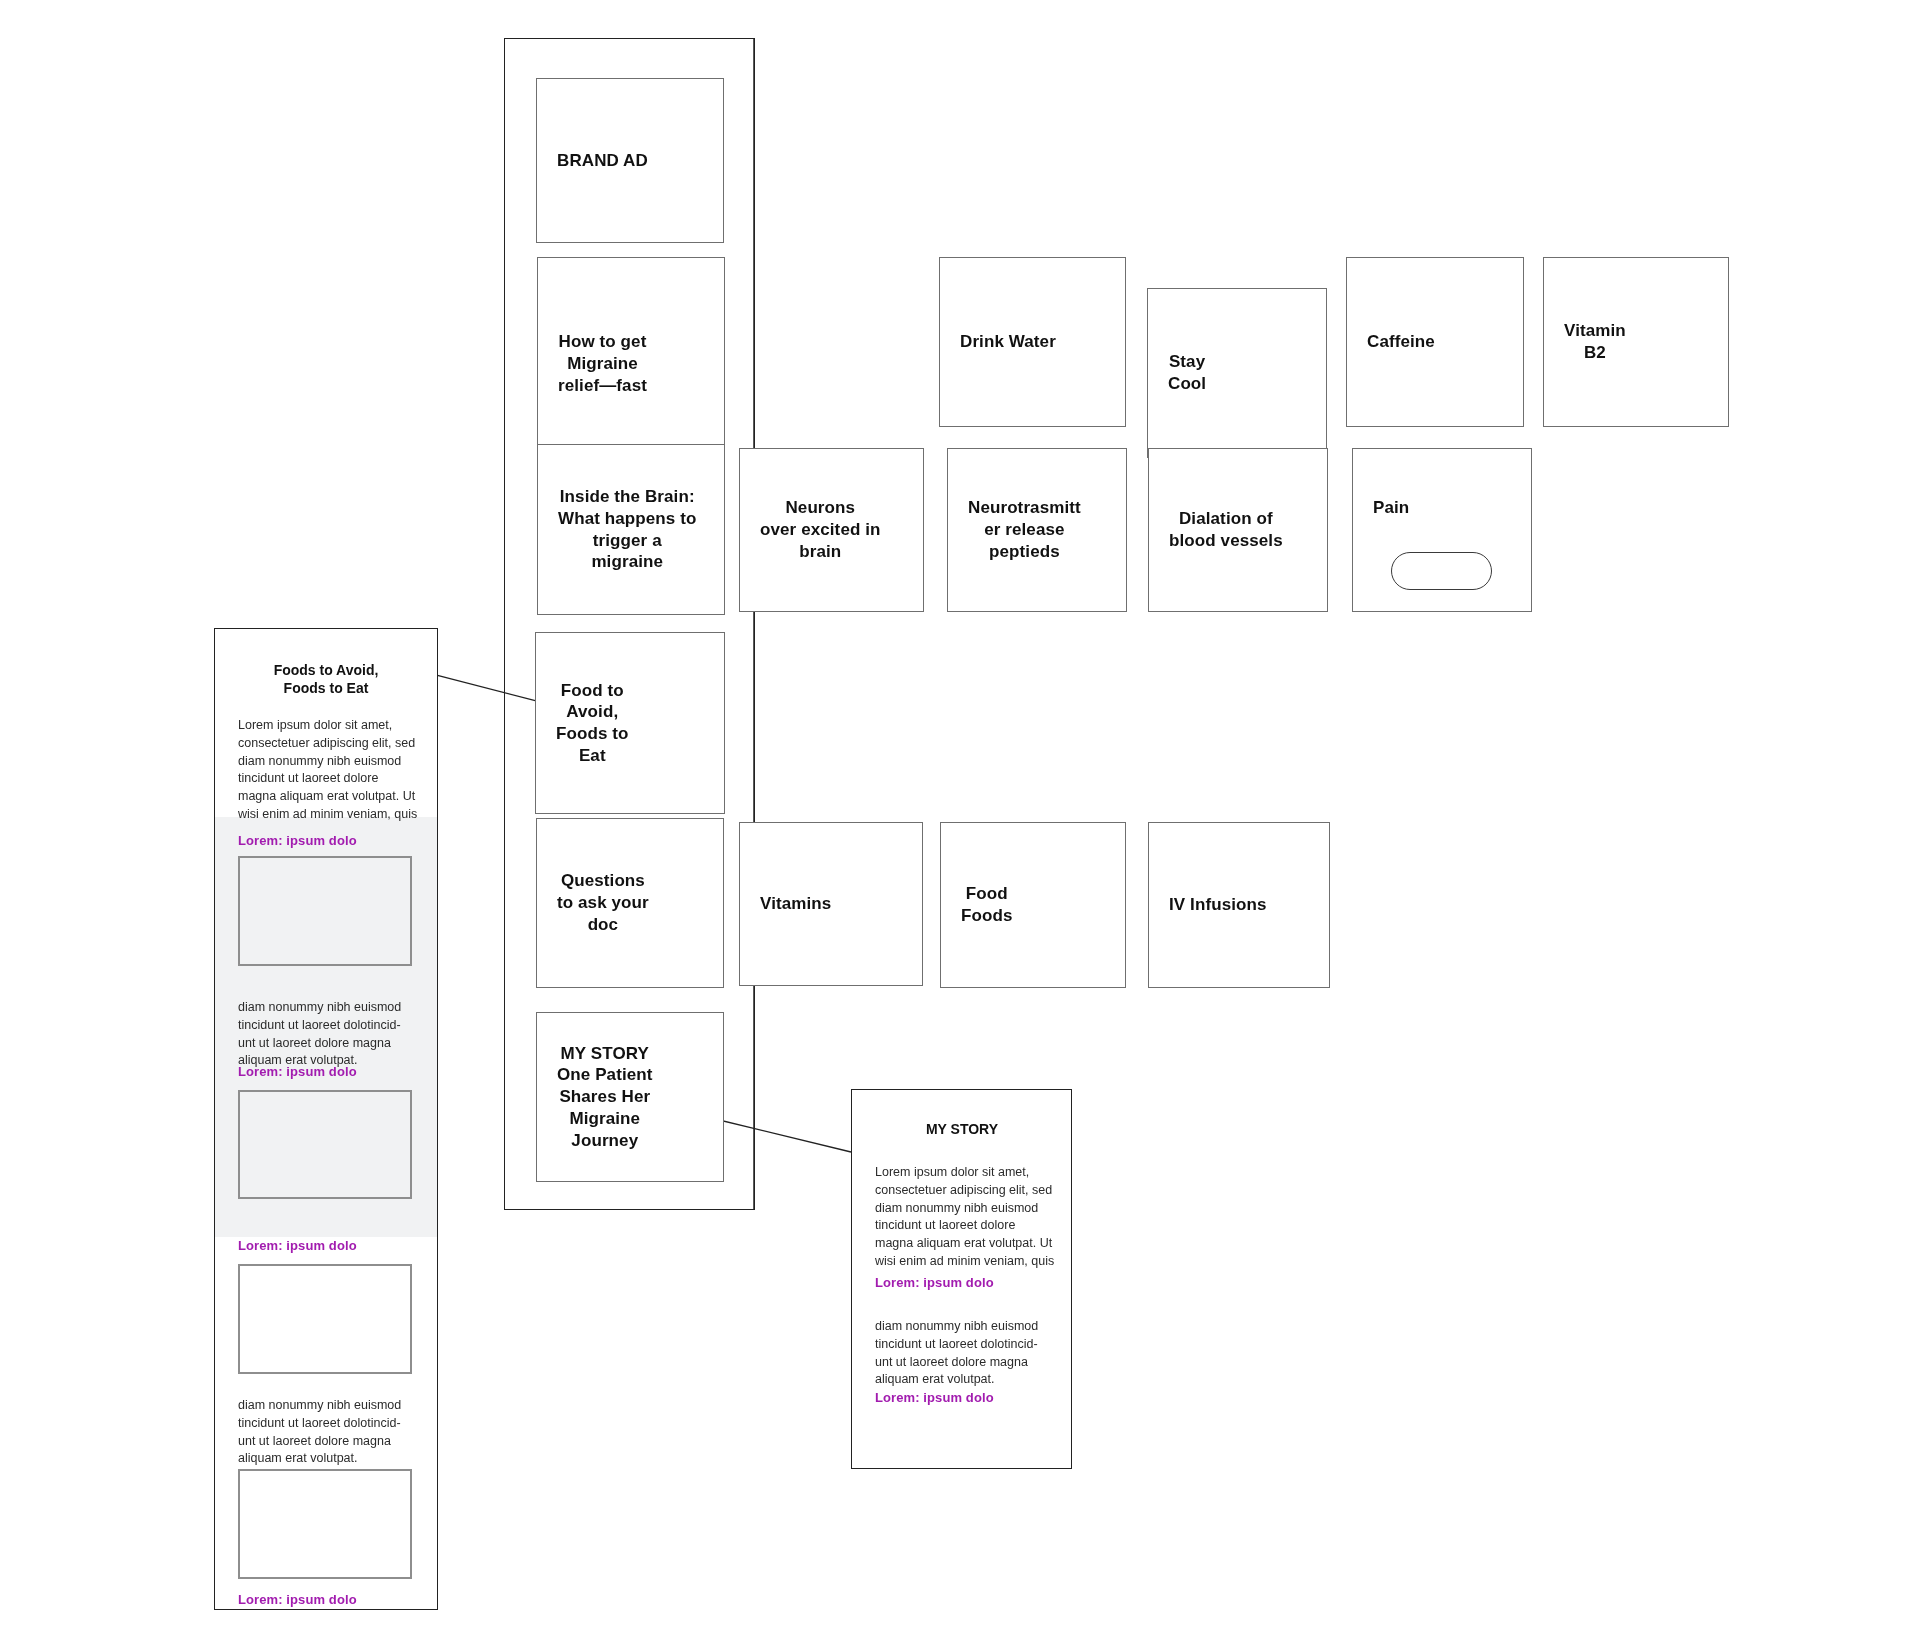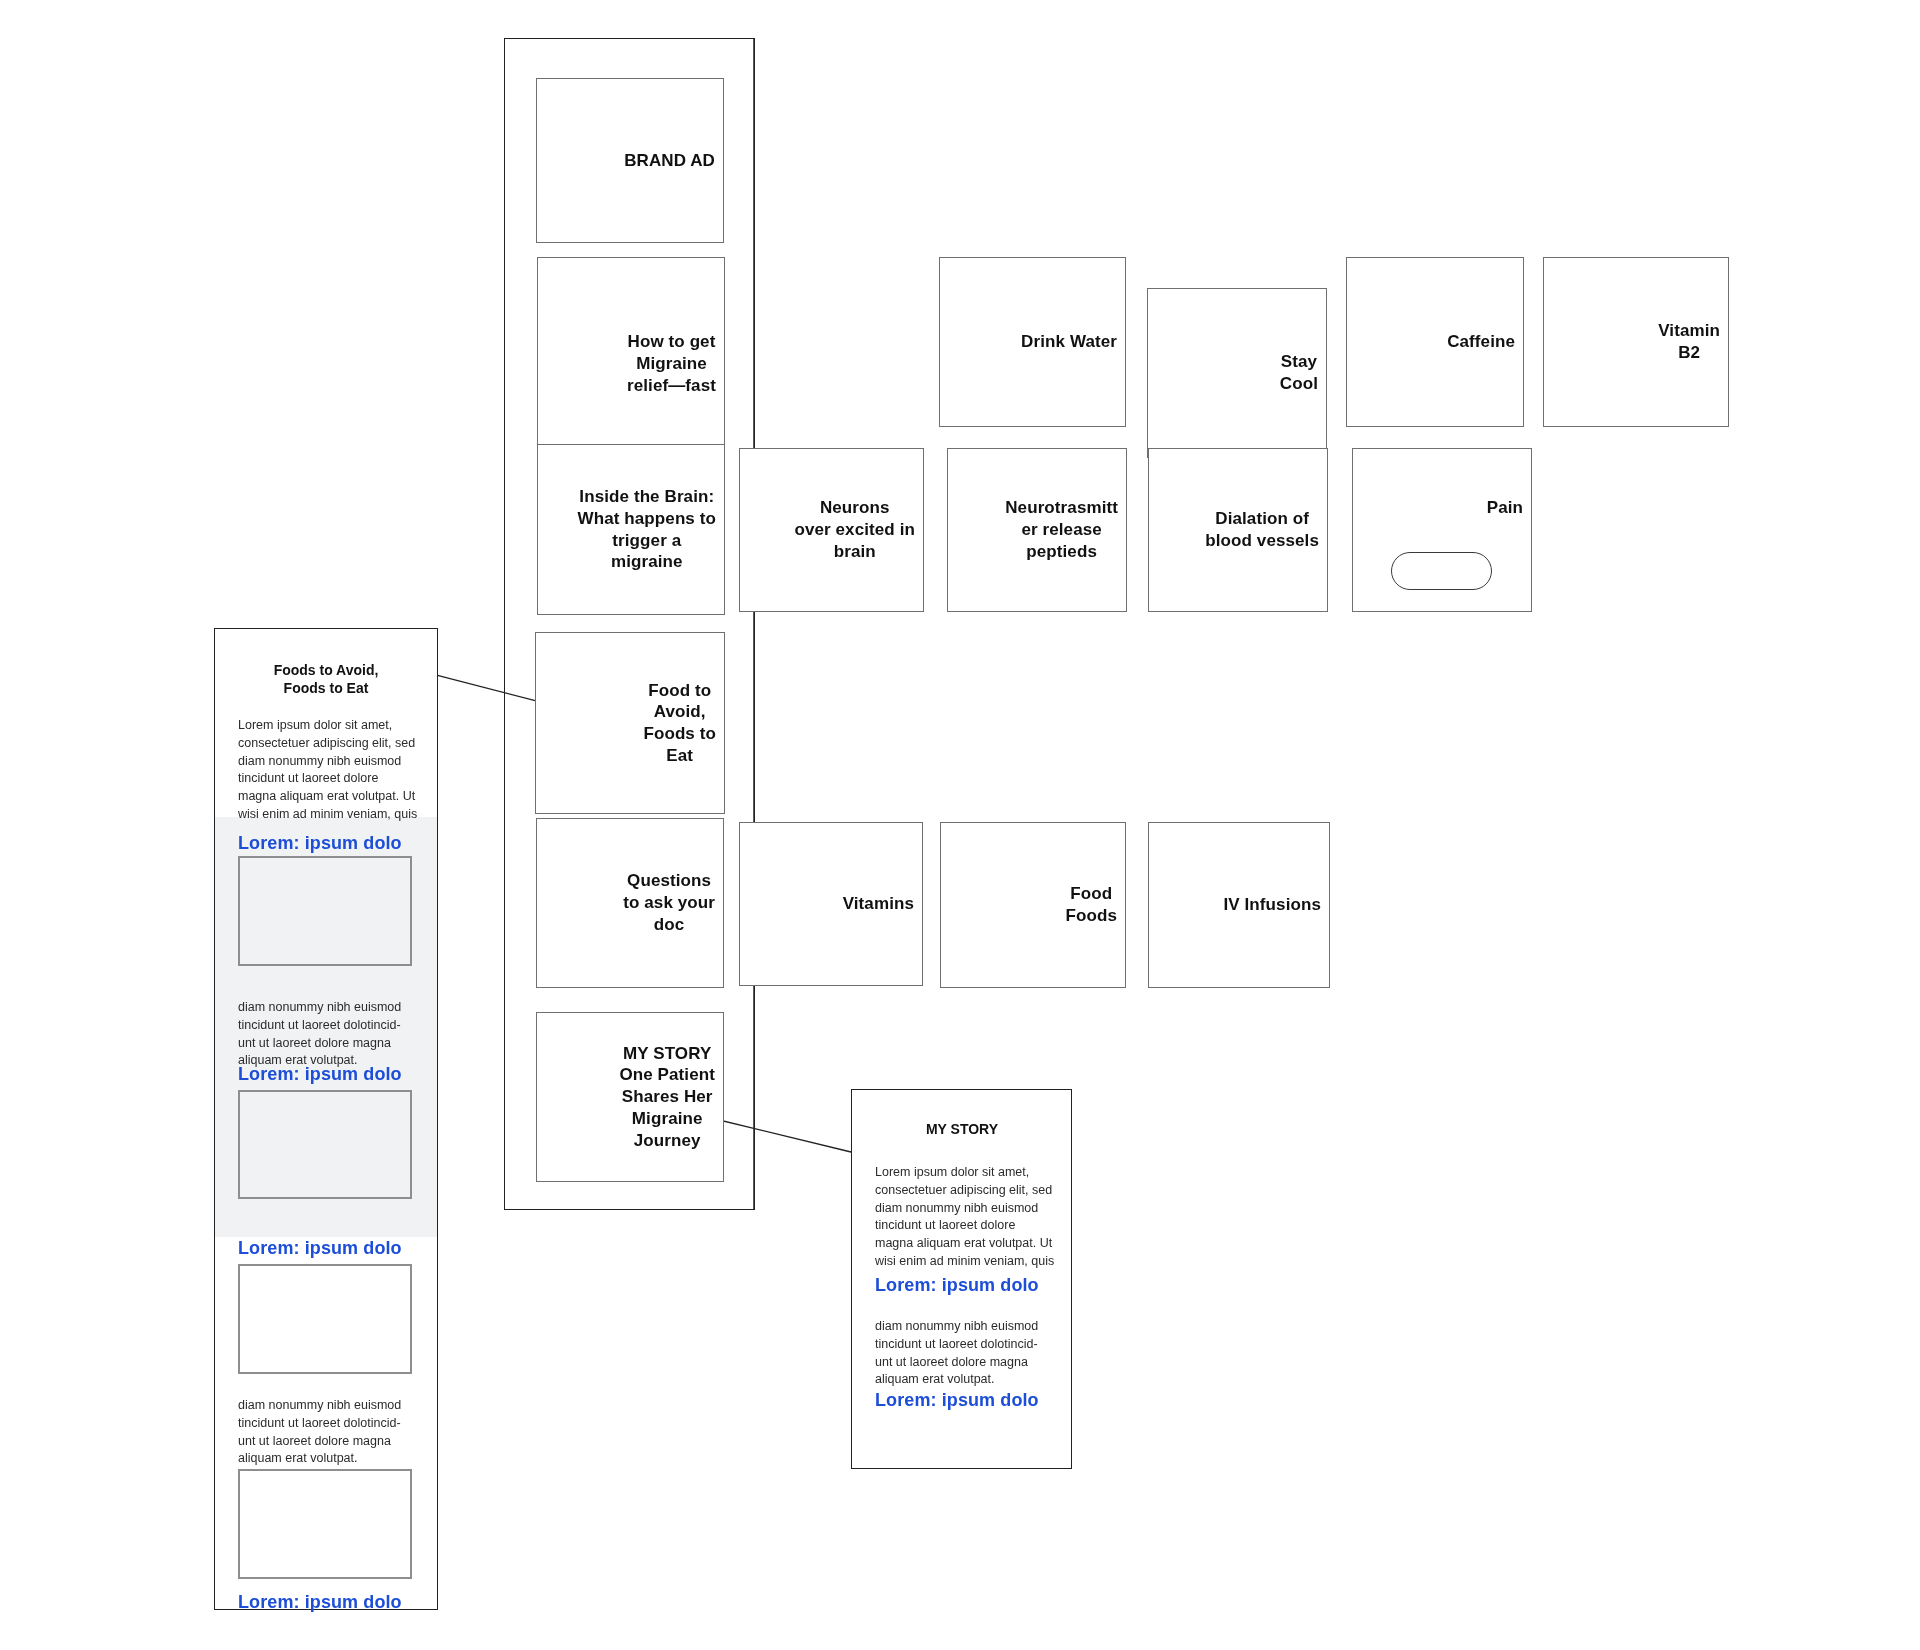--- a/index.html
+++ b/index.html
@@ -24,27 +24,28 @@
   }
 
   
   .node {
     position: absolute;
     border: 1.5px solid #6f6f6f;
     background: #ffffff;
     box-sizing: border-box;
     display: flex;
     align-items: center;
-    justify-content: flex-end;
+    justify-content: flex-start;
     text-align: center;
     font-weight: bold;
     font-size: 17px;
     line-height: 1.28;
     color: #111111;
     letter-spacing: 0.1px;
+    padding-left: 12px;
   }
   .node .label { white-space: pre-line; padding: 0 8px; }
 
   
   #flow-frame {
     position: absolute;
     left: 504px;
     top: 38px;
     width: 251px;
     height: 1172px;
@@ -85,23 +86,23 @@
     color: #111111;
     white-space: pre-line;
   }
   .detail-body {
     font-size: 12.5px;
     line-height: 1.42;
     color: #2b2b2b;
     white-space: pre-line;
   }
   .detail-kv {
-    font-size: 18px;
+    font-size: 13px;
     font-weight: bold;
-    color: #1d4ed8;
+    color: #a21caf;
     letter-spacing: .1px;
   }
   .img-ph {
     border: 2.5px solid #8e8e8e;
     background: transparent;
     box-sizing: border-box;
   }
   .shade {
     position: absolute;
     background: #f1f2f3;

